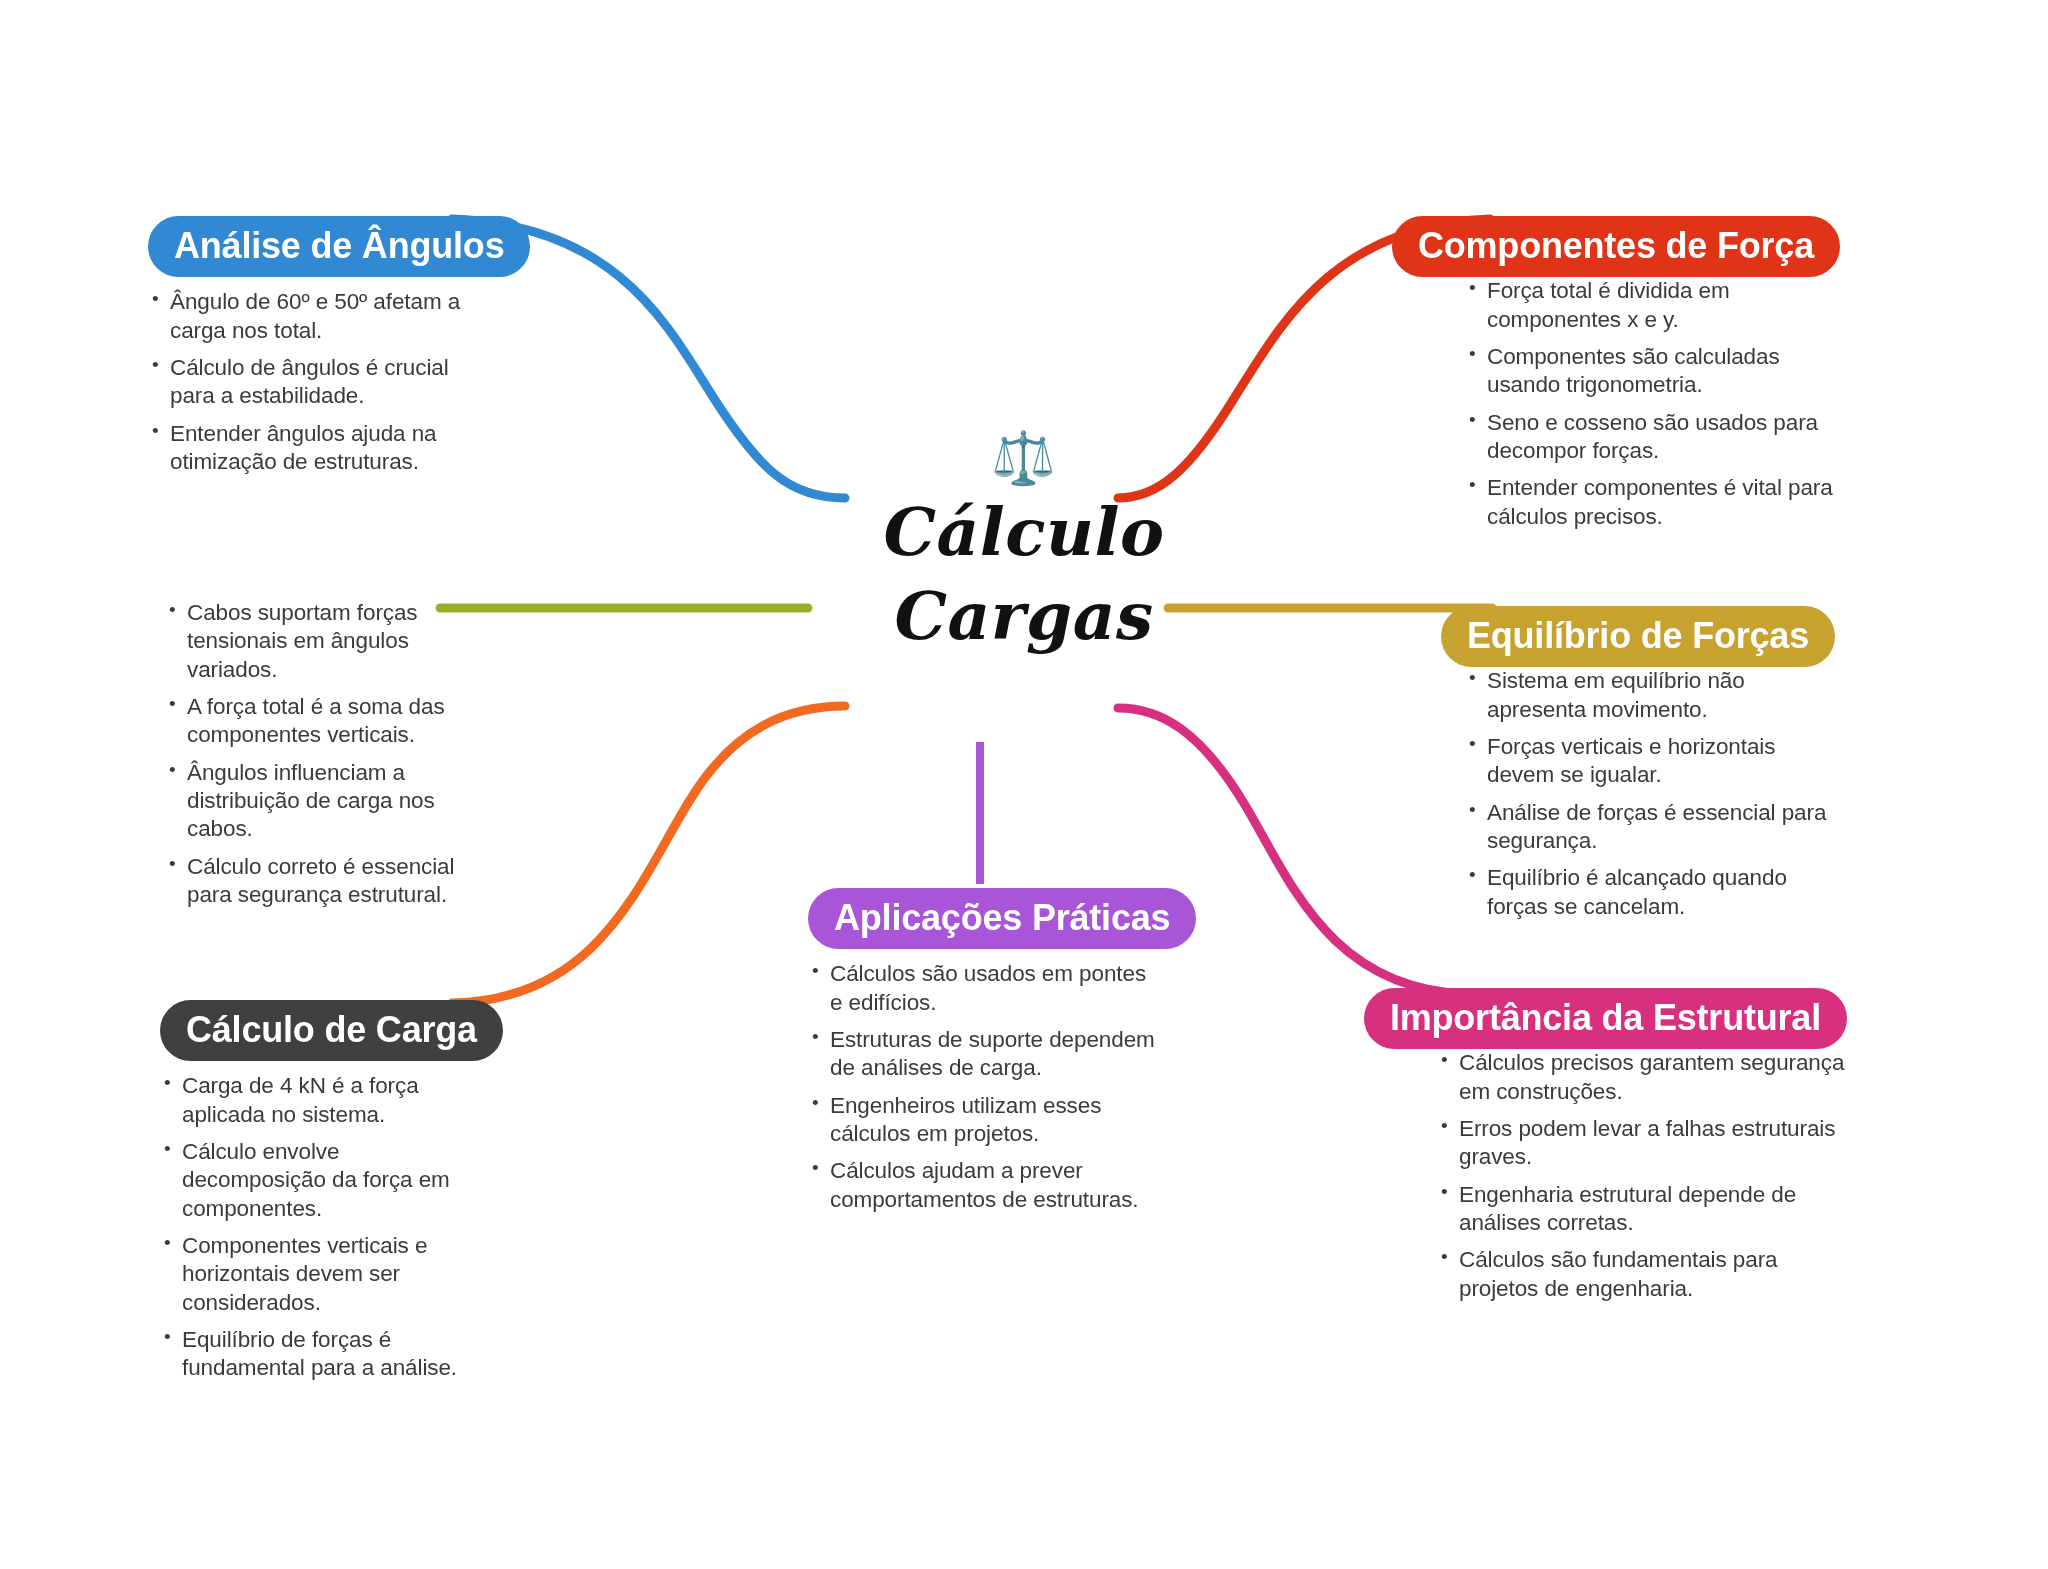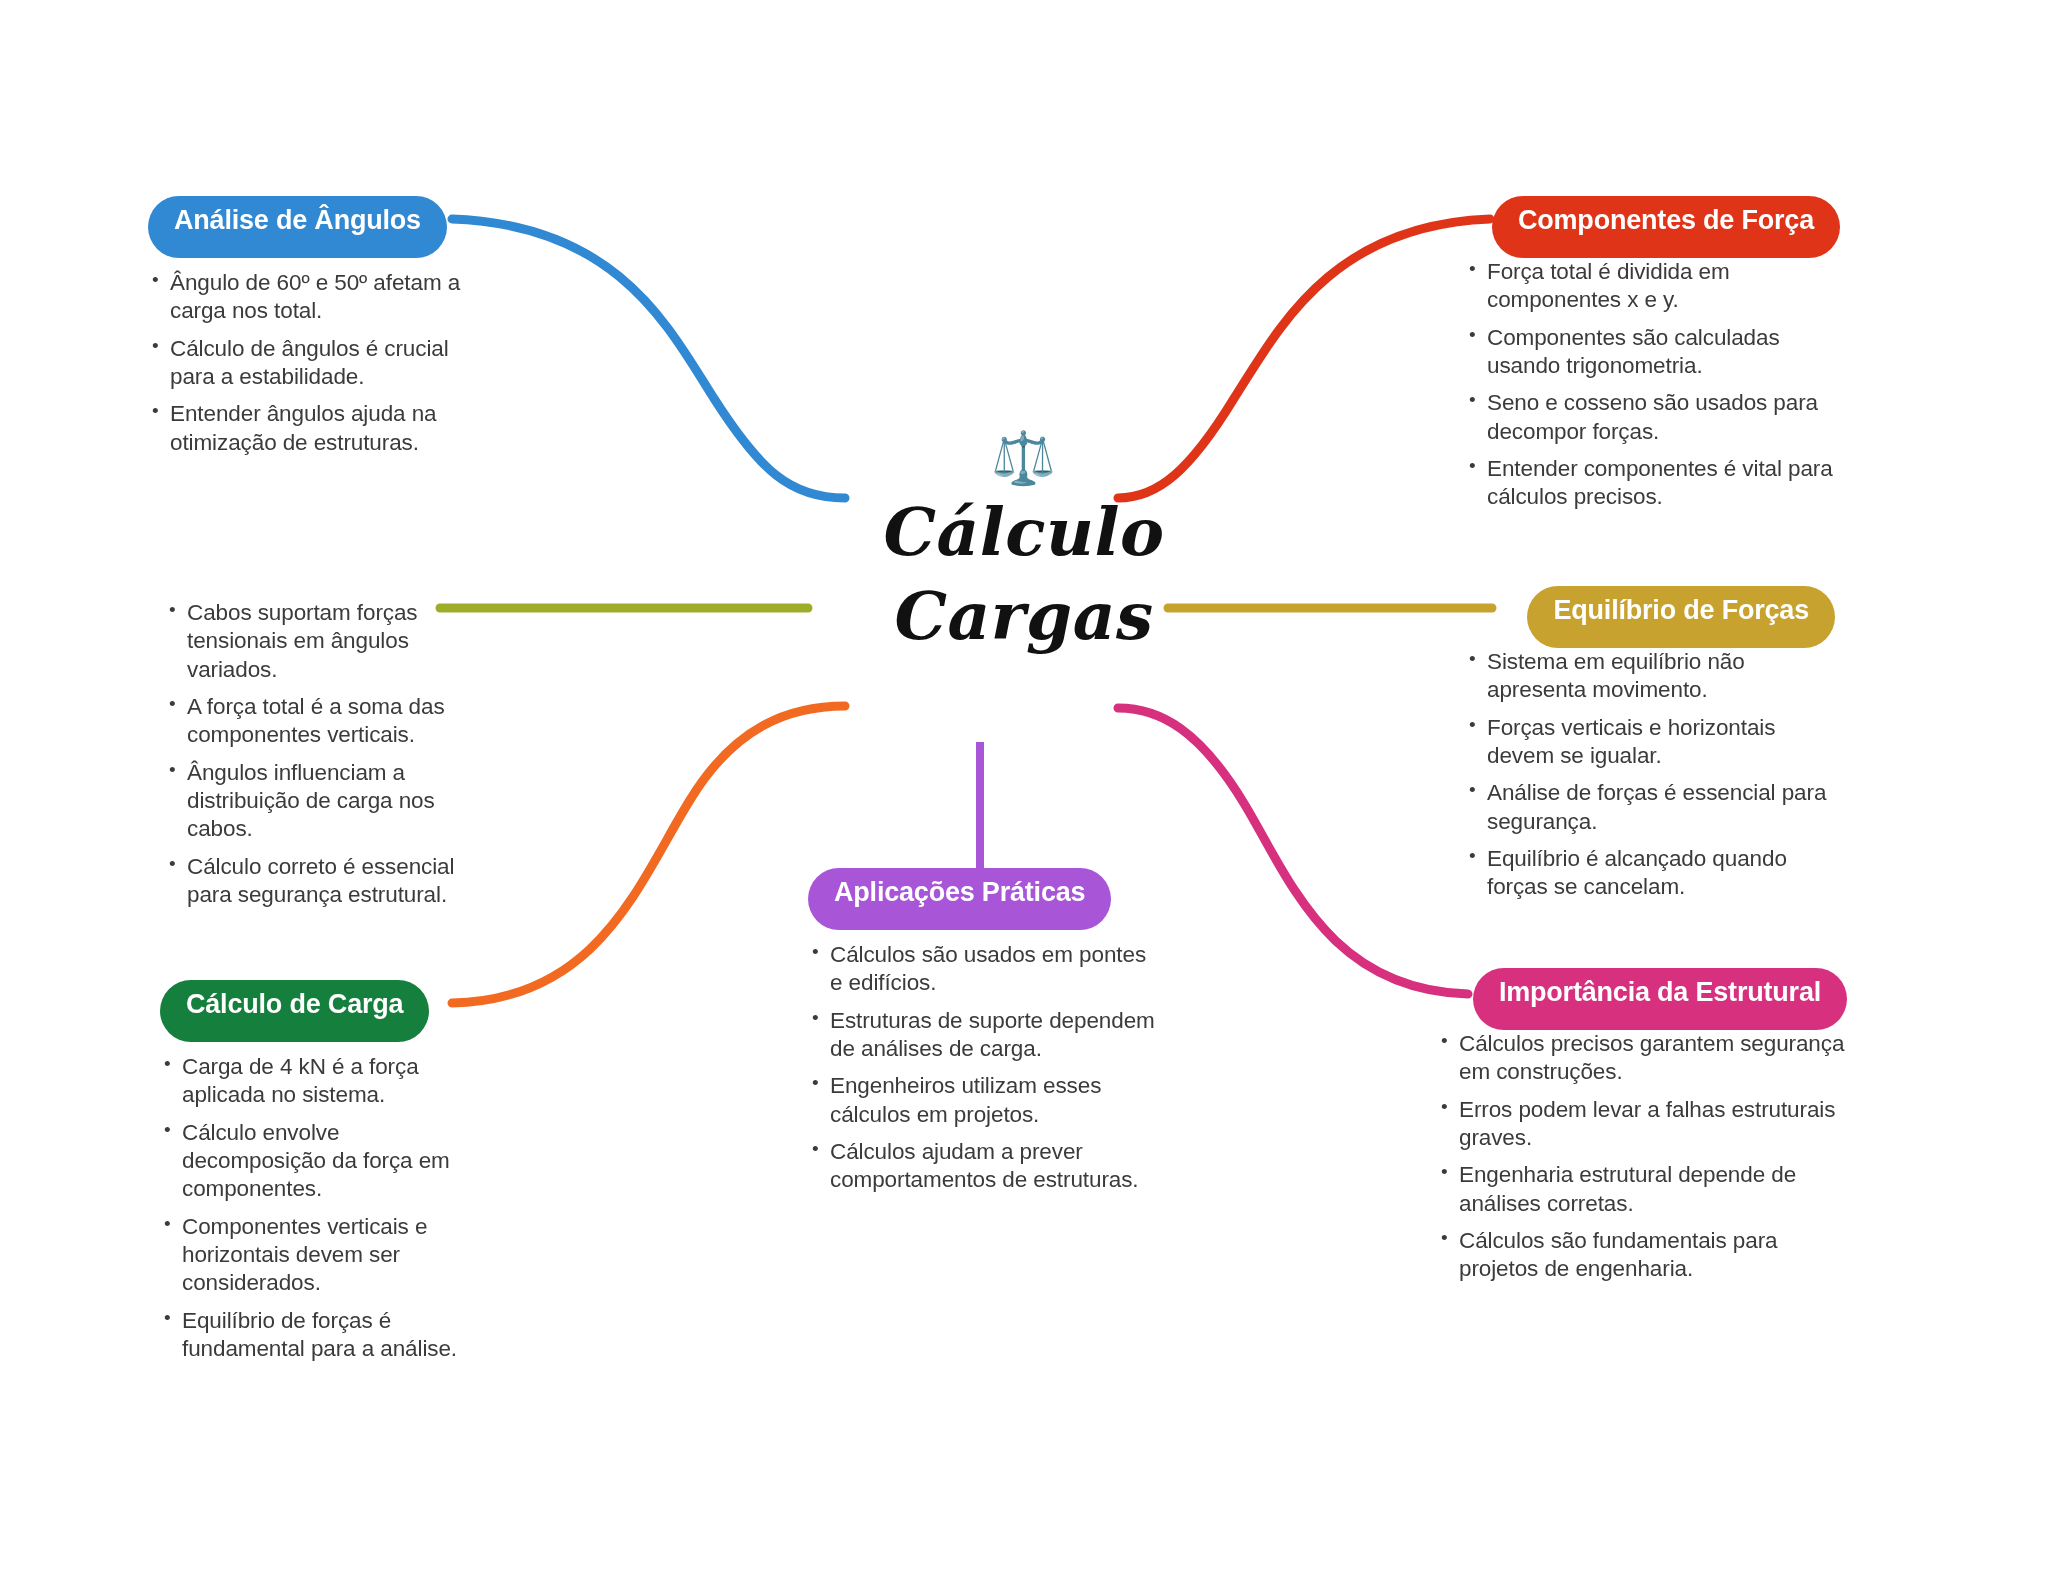--- a/index.html
+++ b/index.html
@@ -24,27 +24,28 @@
   }
 
   
   .branch {
     position: absolute;
     z-index: 3;
   }
   .pill {
     display: inline-block;
     border-radius: 40px;
-    padding: 9px 26px 22px 26px;
+    padding: 9px 26px 11px 26px;
     color: #ffffff;
-    font-size: 27px;
+    font-size: 36px;
     font-weight: bold;
     letter-spacing: -0.2px;
     line-height: 1.15;
     white-space: nowrap;
+    margin-top: 20px;
   }
   .branch.align-right { text-align: right; }
   .branch.align-right .pill { text-align: center; }
 
   ul.points {
     list-style: none;
     margin-top: 11px;
     text-align: left;
   }
   ul.points li {
@@ -145,21 +146,21 @@
   <div class="branch" id="b-cabos">
     <ul class="points">
       <li>Cabos suportam forças tensionais em ângulos variados.</li>
       <li>A força total é a soma das componentes verticais.</li>
       <li>Ângulos influenciam a distribuição de carga nos cabos.</li>
       <li>Cálculo correto é essencial para segurança estrutural.</li>
     </ul>
   </div>
 
   <div class="branch" id="b-carga">
-    <div class="pill" style="background: #15803d;">Cálculo de Carga</div>
+    <div class="pill" style="background: #404040;">Cálculo de Carga</div>
     <ul class="points">
       <li>Carga de 4 kN é a força aplicada no sistema.</li>
       <li>Cálculo envolve decomposição da força em componentes.</li>
       <li>Componentes verticais e horizontais devem ser considerados.</li>
       <li>Equilíbrio de forças é fundamental para a análise.</li>
     </ul>
   </div>
 
   <div class="branch align-right" id="b-componentes">
     <div class="pill" style="background: rgb(224, 52, 24);">Componentes de Força</div>

